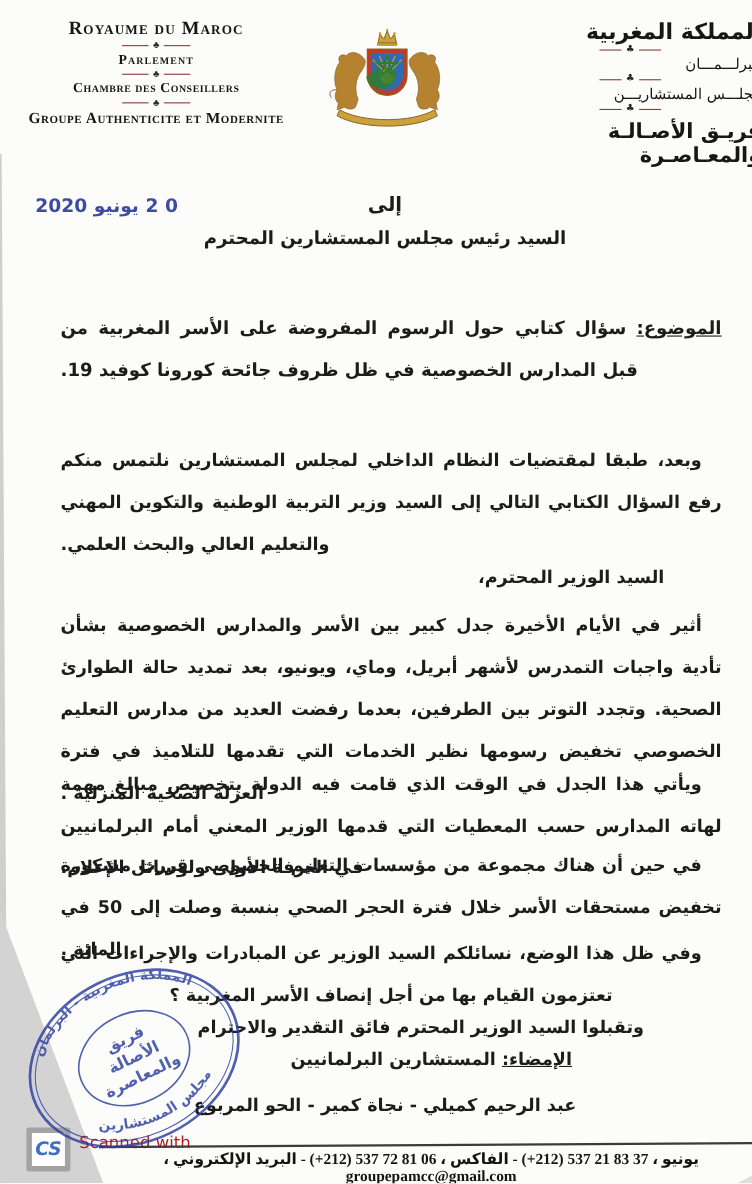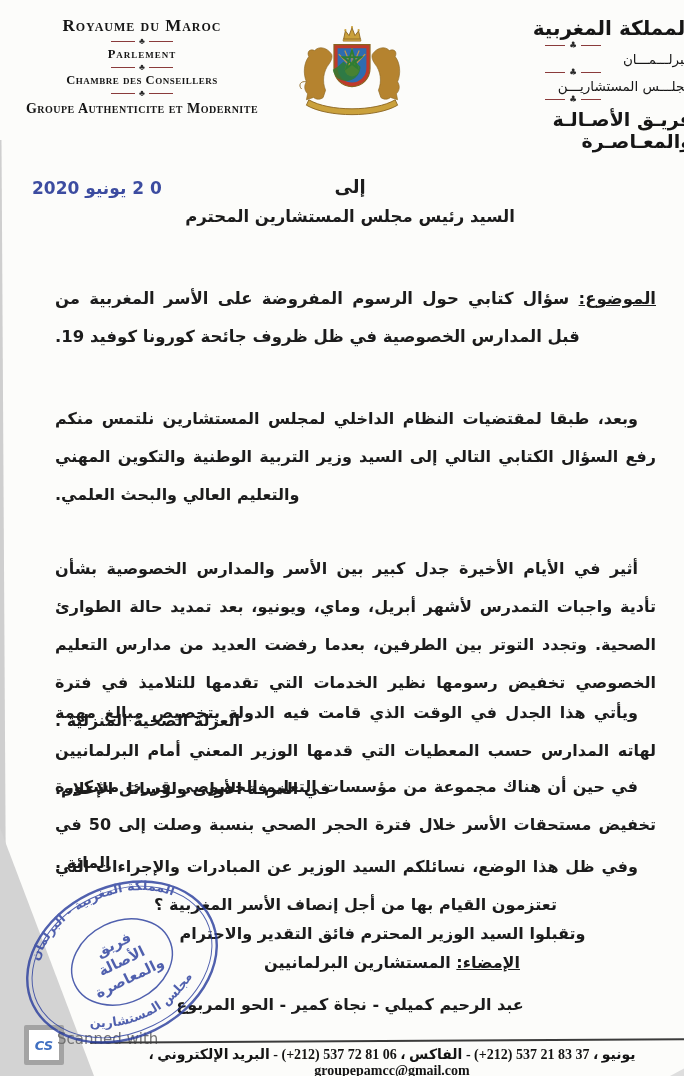--- a/index.html
+++ b/index.html
@@ -47,22 +47,22 @@
   .sigline{position:absolute;left:55px;right:44px;top:953px;direction:rtl;text-align:right;padding-right:136px;
            font-weight:bold;font-size:16px;margin:0;z-index:3;}
   .names{position:absolute;left:40px;right:40px;top:995px;direction:rtl;text-align:center;font-weight:bold;font-size:16px;margin:0;z-index:3;}
   .u{text-decoration:underline;}
   
   .stamp{position:absolute;left:10px;top:870px;width:224px;height:184px;z-index:4;opacity:.82;}
   .stamp text{font-family:"DejaVu Sans",sans-serif;font-weight:bold;fill:#2b3f9e;text-anchor:middle;}
   
   .cs-box{position:absolute;left:24px;top:1025px;width:30px;height:30px;background:#fff;border:5px solid #a3a3a3;
           border-radius:2px;display:flex;align-items:center;justify-content:center;z-index:2;}
-  .cs-box span{color:#3f6fc1;font-weight:bold;font-style:italic;font-size:13px;}
-  .cs-text{position:absolute;left:57px;top:1030px;color:#737373;font-size:15px;z-index:2;}
+  .cs-box span{color:#3f6fc1;font-weight:bold;font-style:italic;font-size:17px;}
+  .cs-text{position:absolute;left:72px;top:1030px;color:#b91c1c;font-size:15px;z-index:2;}
   
   .footer-rule{position:absolute;left:90px;right:0;top:1040px;height:2px;background:#3b3b3b;
                transform:rotate(-.35deg);z-index:3;}
   .footer-text{position:absolute;left:86px;right:2px;top:1046px;direction:rtl;text-align:center;
                font-weight:bold;font-size:14px;color:#141414;z-index:5;
                font-family:"Liberation Serif","DejaVu Sans",serif;}
   .footer-text .num{direction:ltr;unicode-bidi:embed;}
 </style>
 </head>
 <body>
@@ -146,20 +146,21 @@
   <div class="date-stamp">0 2 يونيو 2020</div>
 
   <p class="to-line">إلى</p>
   <p class="recipient">السيد رئيس مجلس المستشارين المحترم</p>
 
   <p class="para subject" style="top:280px"><span class="u">الموضوع:</span><span> سؤال كتابي حول الرسوم المفروضة على الأسر المغربية من قبل المدارس الخصوصية في ظل ظروف جائحة كورونا كوفيد 19.</span></p>
 
 
   <p class="para" style="top:400px">وبعد، طبقا لمقتضيات النظام الداخلي لمجلس المستشارين نلتمس منكم رفع السؤال الكتابي التالي إلى السيد وزير التربية الوطنية والتكوين المهني والتعليم العالي والبحث العلمي.</p>
 
+  <p class="line vocative">السيد الوزير المحترم،</p>
 
   <p class="para" style="top:694px">ويأتي هذا الجدل في الوقت الذي قامت فيه الدولة بتخصيص مبالغ مهمة لهاته المدارس حسب المعطيات التي قدمها الوزير المعني أمام البرلمانيين في الغرفة الأولى ولوسائل الإعلام.</p>
 
   <p class="para" style="top:550px">أثير في الأيام الأخيرة جدل كبير بين الأسر والمدارس الخصوصية بشأن تأدية واجبات التمدرس لأشهر أبريل، وماي، ويونيو، بعد تمديد حالة الطوارئ الصحية. وتجدد التوتر بين الطرفين، بعدما رفضت العديد من مدارس التعليم الخصوصي تخفيض رسومها نظير الخدمات التي تقدمها للتلاميذ في فترة العزلة الصحية المنزلية .</p>
 
   <p class="para" style="top:768px">في حين أن هناك مجموعة من مؤسسات التعليم الخصوصي قررت مشكورة تخفيض مستحقات الأسر خلال فترة الحجر الصحي بنسبة وصلت إلى 50 في المائة .</p>
 
   <p class="para last-center" style="top:848px">وفي ظل هذا الوضع، نسائلكم السيد الوزير عن المبادرات والإجراءات التي تعتزمون القيام بها من أجل إنصاف الأسر المغربية ؟</p>
 
   <p class="closing">وتقبلوا السيد الوزير المحترم فائق التقدير والاحترام</p>

